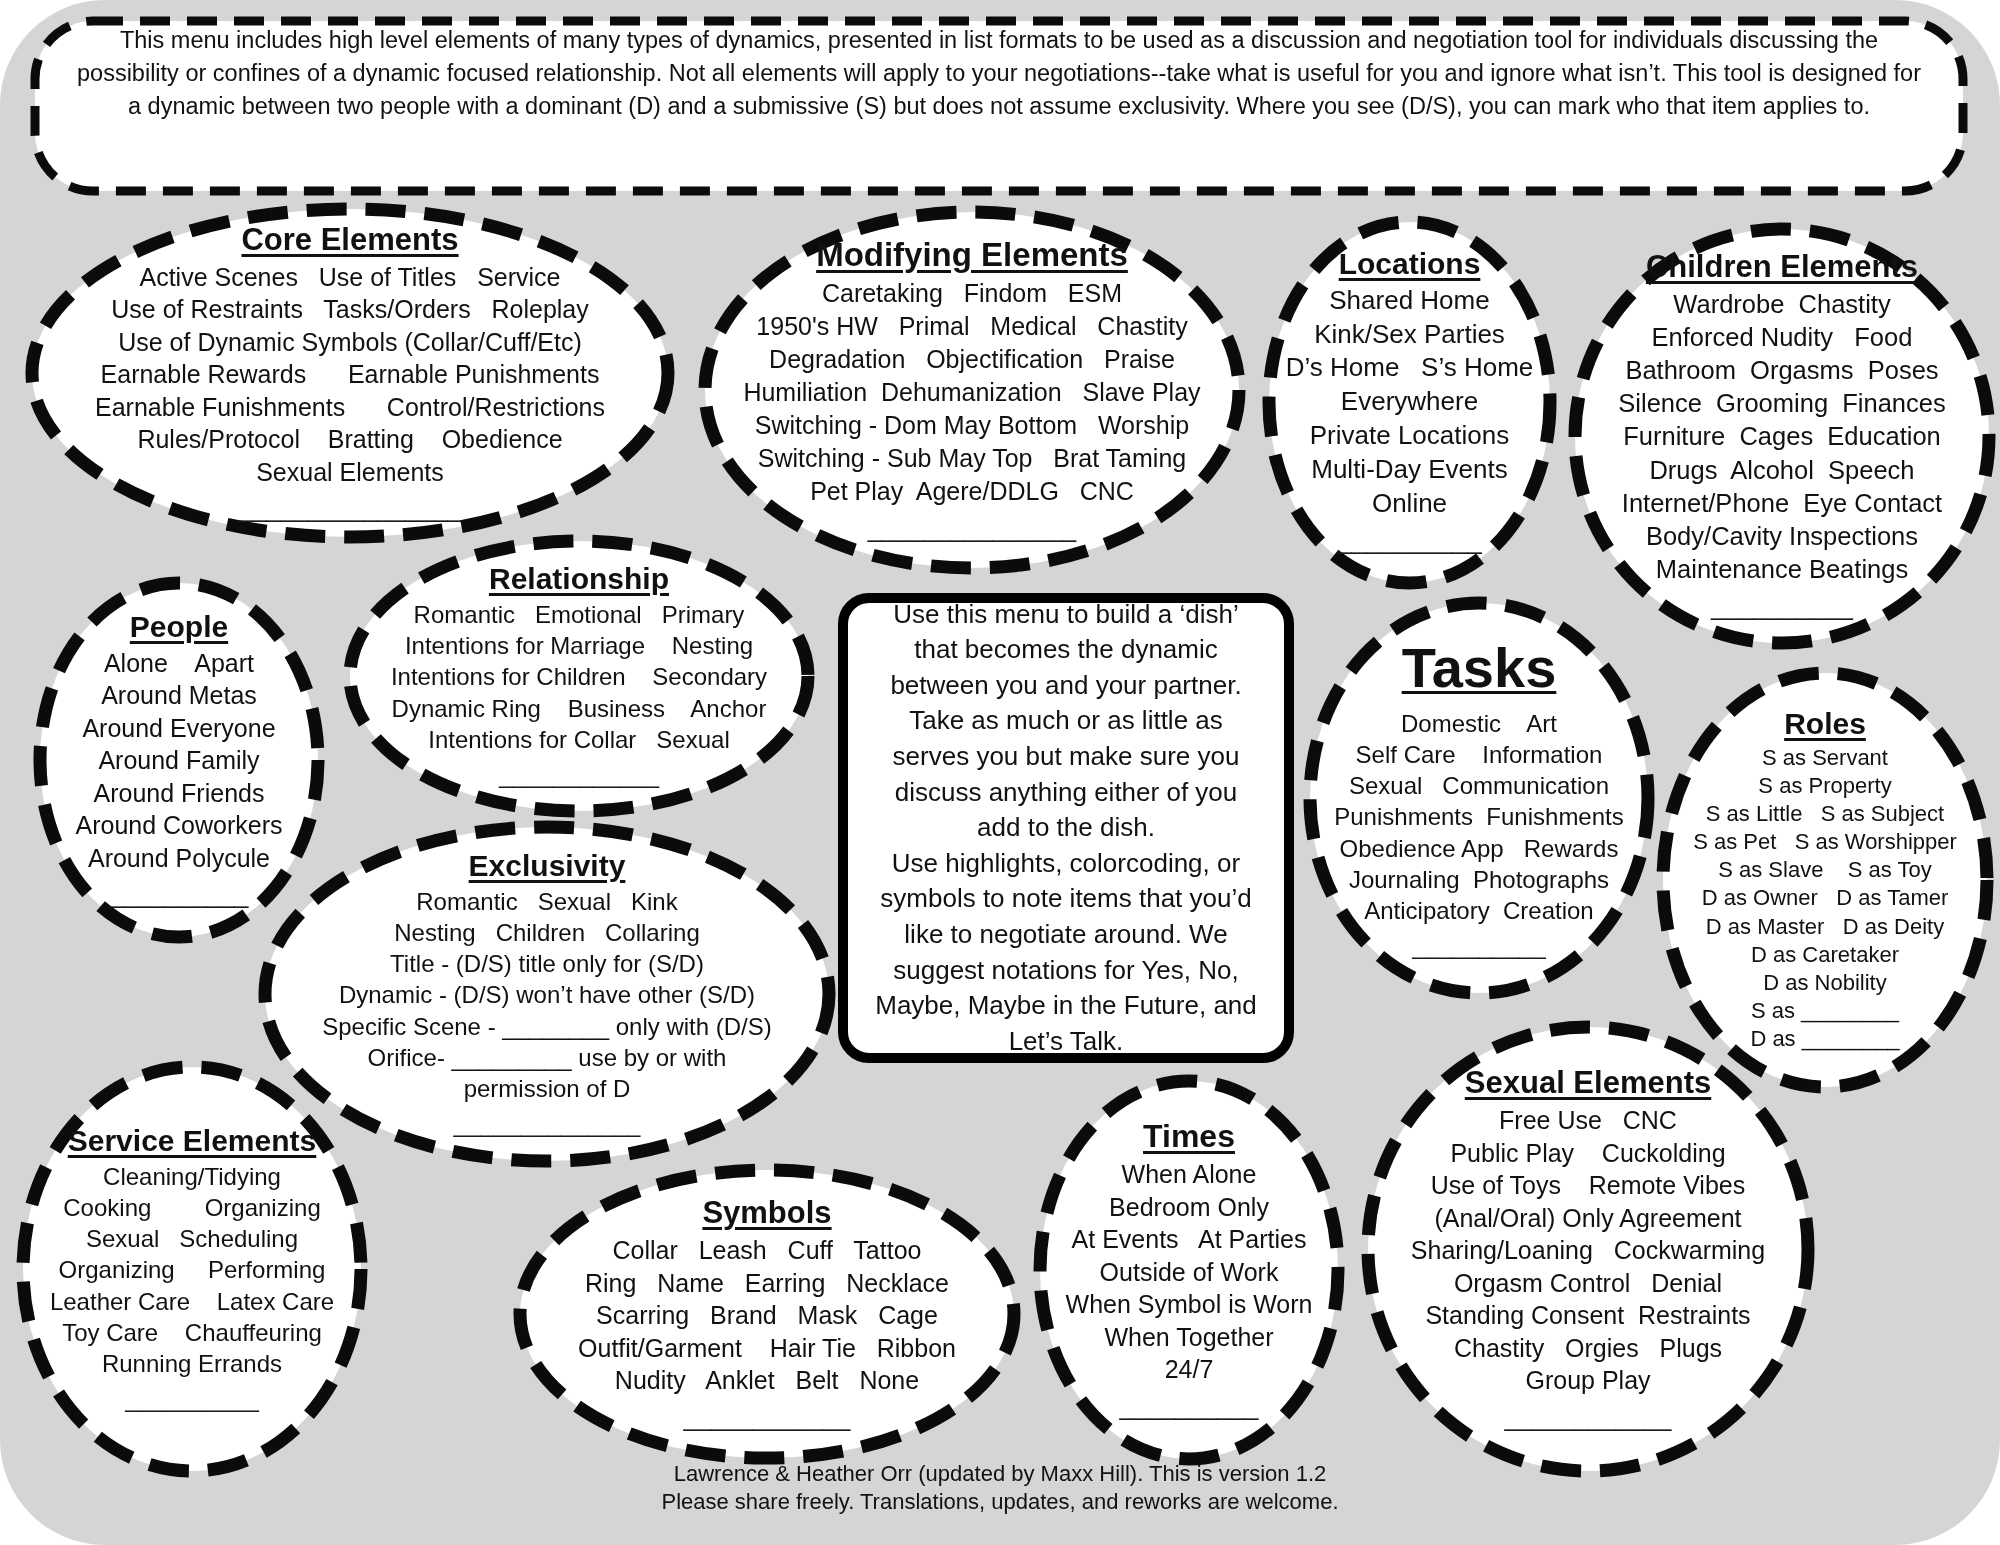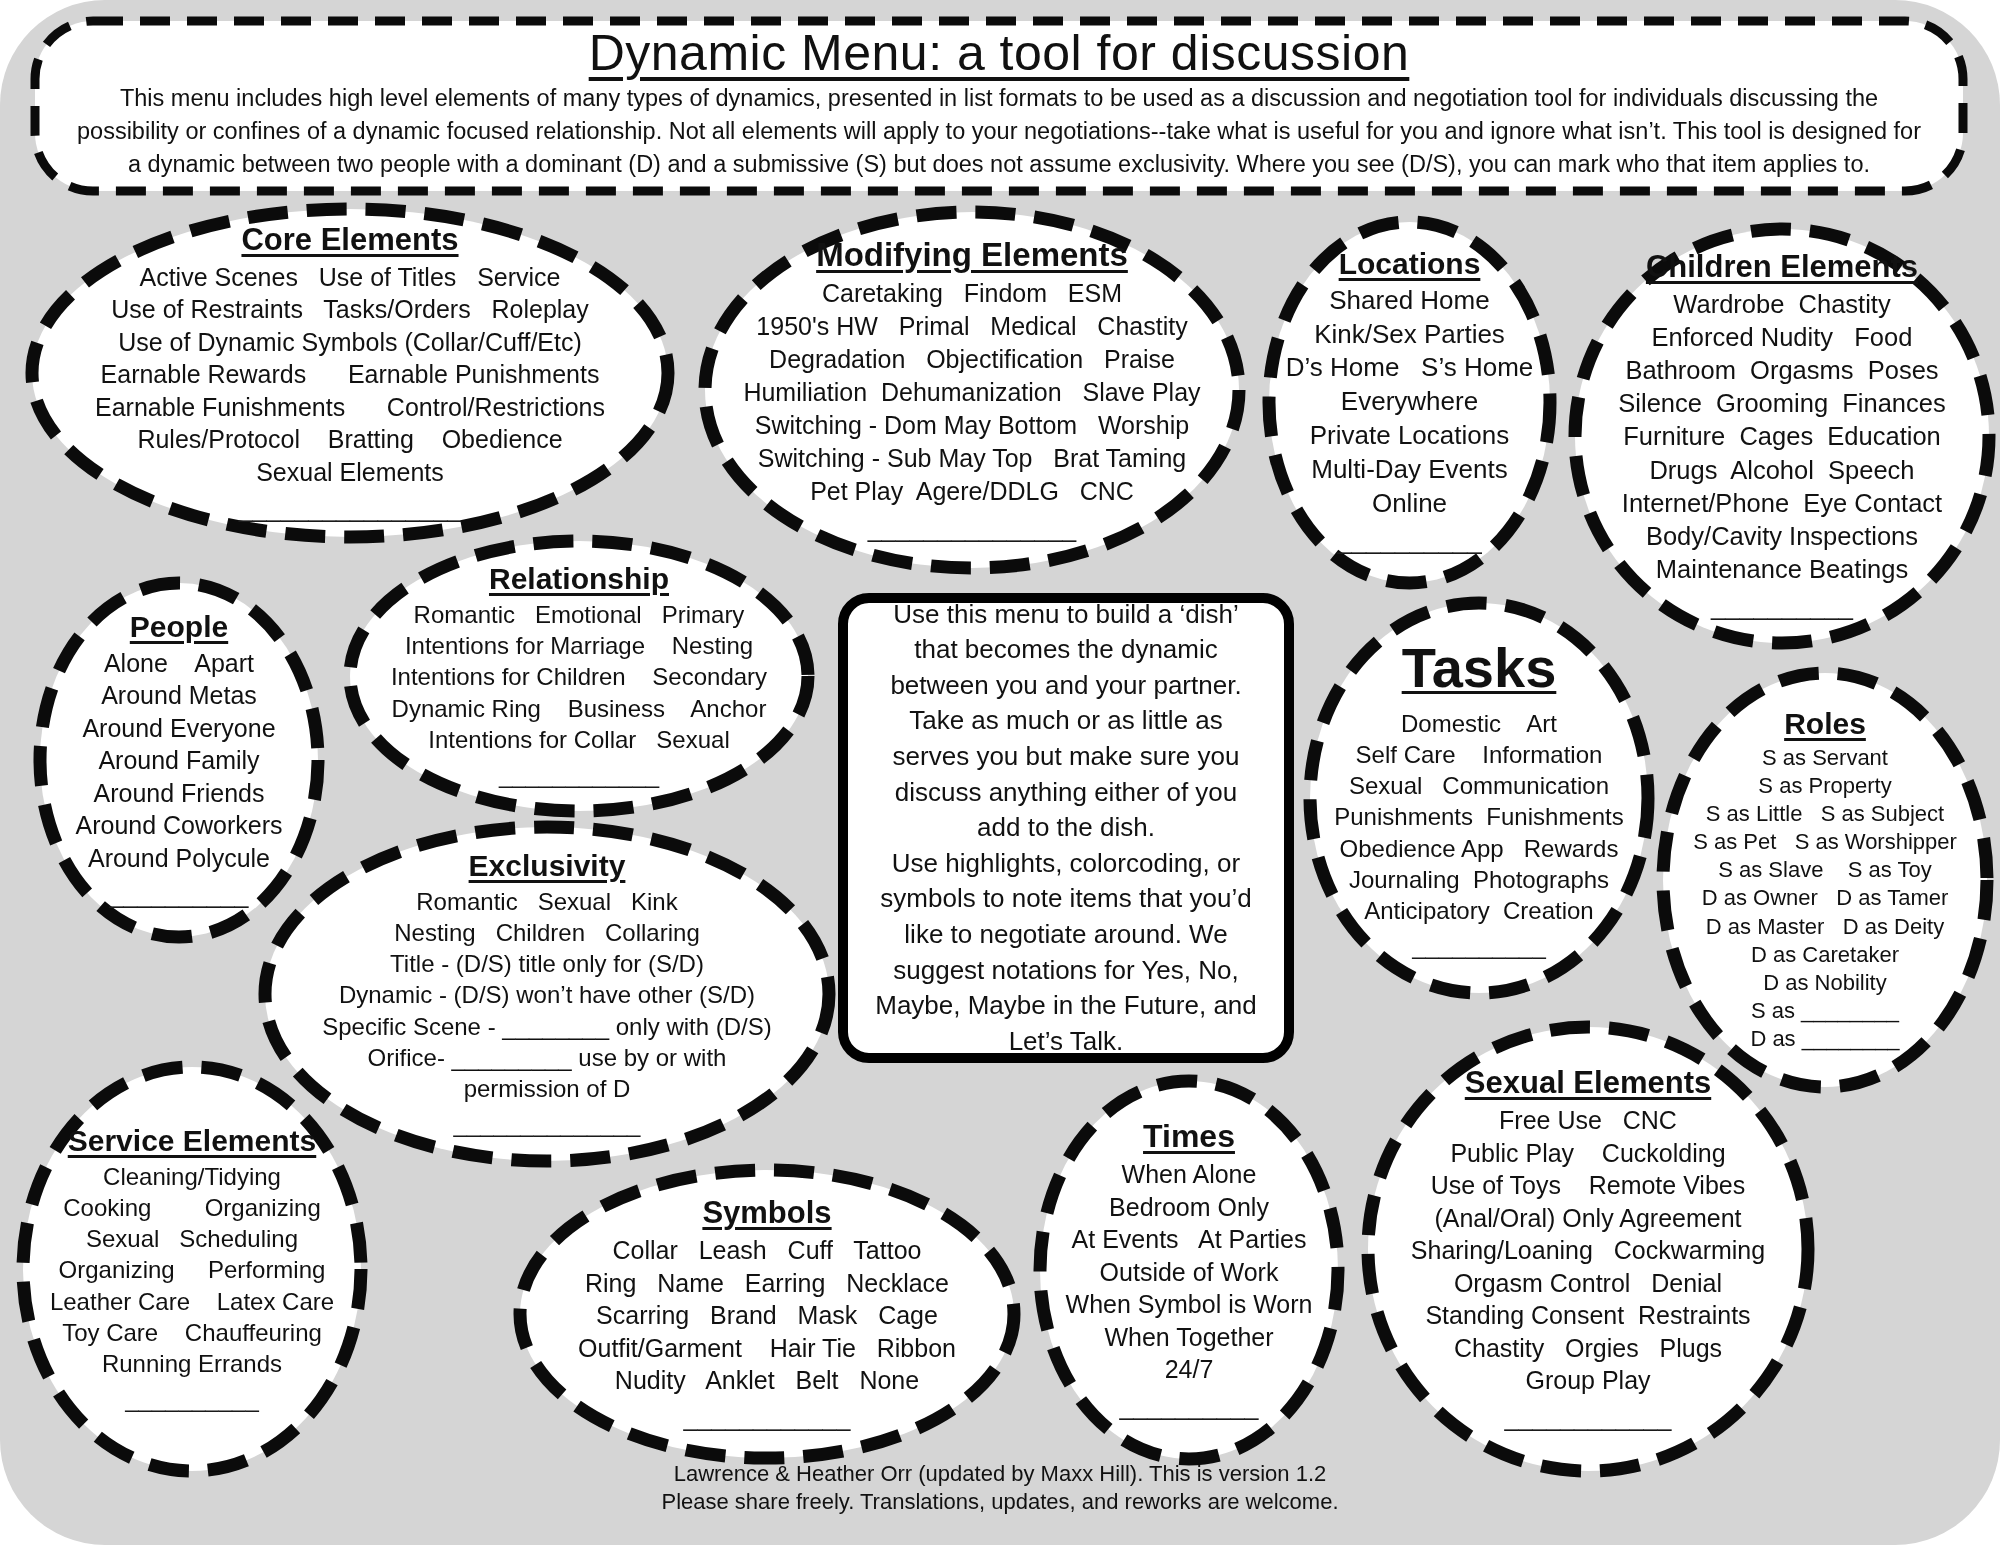--- a/index.html
+++ b/index.html
@@ -74,21 +74,20 @@
 </head>
 <body>
 
 <div class="bg"></div>
 
 <div class="dash-box">
     <svg width="1938" height="180" class="panel-svg">
       <rect x="5" y="5" width="1928" height="170" rx="58" fill="#ffffff" stroke="#0b0b0b" stroke-width="9" stroke-dasharray="30 17"></rect>
     </svg>
   <div class="header-content">
-    <div class="header-title">Dynamic Menu: a tool for discussion</div>
     <div class="header-desc">This menu includes high level elements of many types of dynamics, presented in list formats to be used as a discussion and negotiation tool for individuals discussing the possibility or confines of a dynamic focused relationship. Not all elements will apply to your negotiations--take what is useful for you and ignore  what isn’t. This tool is designed for a dynamic between two people with a dominant (D) and a submissive (S) but does not assume exclusivity. Where you see (D/S), you can mark who that item applies to.</div>
   </div>
 </div>
 
 <div class="bubble" id="b-core" style="left:25px;top:202px;width:650px;height:342px">
     <svg width="650" height="342" class="bubble-outline">
       <ellipse cx="325" cy="171" rx="318" ry="164" fill="#ffffff" stroke="#0b0b0b" stroke-width="13" stroke-dasharray="40 19"></ellipse>
     </svg>
     <div class="bubble-content">
       <div class="bubble-title">Core Elements</div>

